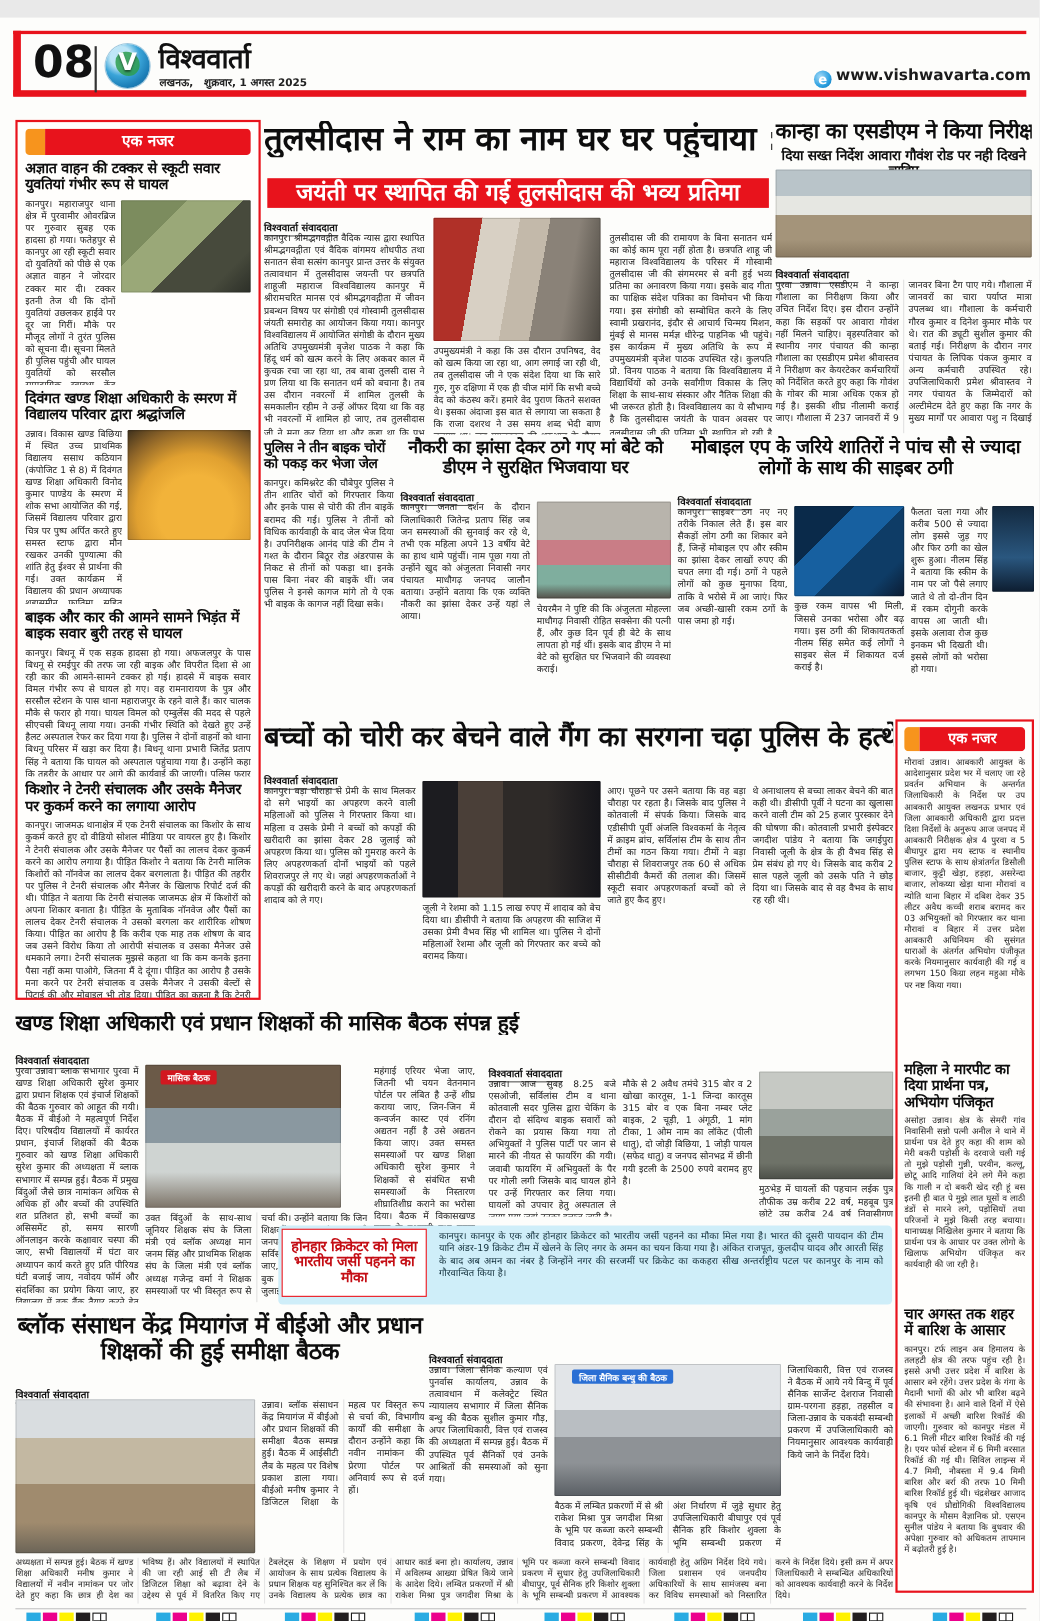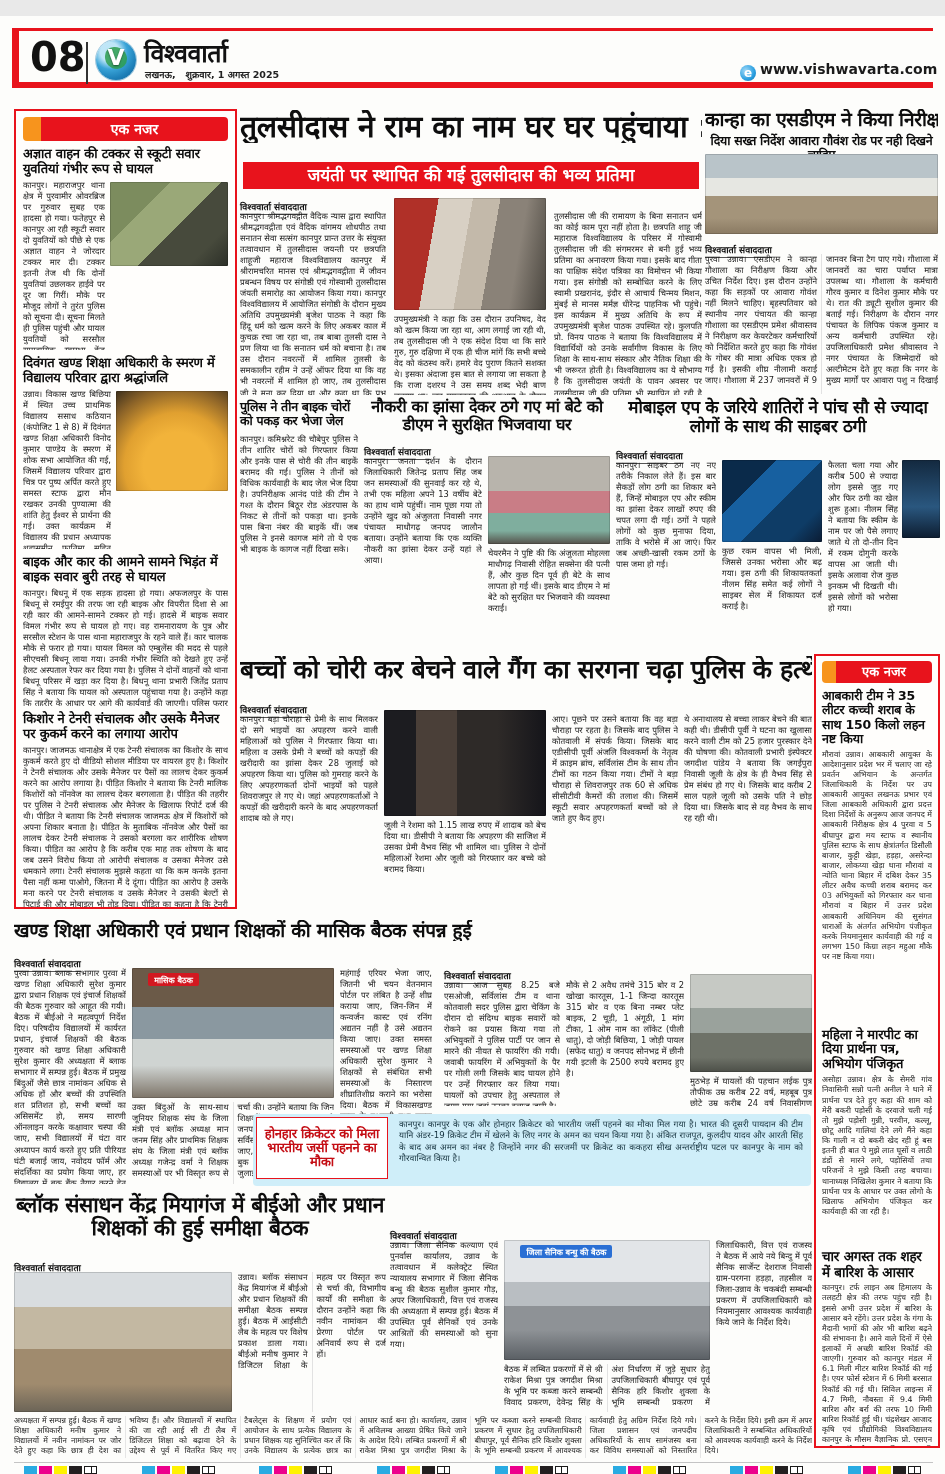--- a/index.html
+++ b/index.html
@@ -83,21 +83,21 @@
     </div>
 
     <div class="brief-hl">बाइक और कार की आमने सामने भिड़ंत में बाइक सवार बुरी तरह से घायल</div>
     <div class="body-txt" style="height:118px;">कानपुर। बिधनू में एक सड़क हादसा हो गया। अफजलपुर के पास बिधनू से रमईपुर की तरफ जा रही बाइक और विपरीत दिशा से आ रही कार की आमने-सामने टक्कर हो गई। हादसे में बाइक सवार विमल गंभीर रूप से घायल हो गए। वह रामनारायण के पुत्र और सरसौल स्टेशन के पास थाना महाराजपुर के रहने वाले हैं। कार चालक मौके से फरार हो गया। घायल विमल को एम्बुलेंस की मदद से पहले सीएचसी बिधनू लाया गया। उनकी गंभीर स्थिति को देखते हुए उन्हें हैलट अस्पताल रेफर कर दिया गया है। पुलिस ने दोनों वाहनों को थाना बिधनू परिसर में खड़ा कर दिया है। बिधनू थाना प्रभारी जितेंद्र प्रताप सिंह ने बताया कि घायल को अस्पताल पहुंचाया गया है। उन्होंने कहा कि तहरीर के आधार पर आगे की कार्यवाई की जाएगी। पुलिस फरार कार चालक की तलाश कर रही है।</div>
 
     <div class="brief-hl">किशोर ने टेनरी संचालक और उसके मैनेजर पर कुकर्म करने का लगाया आरोप</div>
     <div class="body-txt" style="height:196px;">कानपुर। जाजमऊ थानाक्षेत्र में एक टेनरी संचालक का किशोर के साथ कुकर्म करते हुए दो वीडियो सोशल मीडिया पर वायरल हुए है। किशोर ने टेनरी संचालक और उसके मैनेजर पर पैसों का लालच देकर कुकर्म करने का आरोप लगाया है। पीड़ित किशोर ने बताया कि टेनरी मालिक किशोरों को नॉनवेज का लालच देकर बरगलाता है। पीड़ित की तहरीर पर पुलिस ने टेनरी संचालक और मैनेजर के खिलाफ रिपोर्ट दर्ज की थी। पीड़ित ने बताया कि टेनरी संचालक जाजमऊ क्षेत्र में किशोरों को अपना शिकार बनाता है। पीड़ित के मुताबिक नॉनवेज और पैसों का लालच देकर टेनरी संचालक ने उसको बरगला कर शारीरिक शोषण किया। पीड़ित का आरोप है कि करीब एक माह तक शोषण के बाद जब उसने विरोध किया तो आरोपी संचालक व उसका मैनेजर उसे धमकाने लगा। टेनरी संचालक मुझसे कहता था कि कम कनके इतना पैसा नहीं कमा पाओगे, जितना मैं दे दूंगा। पीड़ित का आरोप है उसके मना करने पर टेनरी संचालक व उसके मैनेजर ने उसकी बेल्टों से पिटाई की और मोबाइल भी तोड़ दिया। पीड़ित का कहना है कि टेनरी मालिक और उसके मैनेजर ने शिकायत करने पर जान से मारने की धमकी भी दी। जाजमऊ इंस्पेक्टर जितेंद्र प्रताप सिंह ने बताया कि वायरल वीडियो संज्ञान में आए हैं, वीडियो पुराने बताए जा रहे हैं। पीड़ित किशोर की शिकायत पर टेनरी संचालक असलम नेता और उसके मैनेजर के खिलाफ एफआईआर दर्ज कर ली गई है।</div>
   </div>
 
   <div class="abs hl nowrap center" style="left:240px;top:94px;width:462px;font-size:30px;">तुलसीदास ने राम का नाम घर घर पहुंचाया :  ब्रजेश</div>
-  <div class="abs banner-red" style="left:243px;top:146px;width:456px;height:27px;font-size:17px;line-height:27px;">जयंती पर स्थापित की गई तुलसीदास की भव्य प्रतिमा</div>
+  <div class="abs banner-red" style="left:243px;top:146px;width:456px;height:27px;font-size:21px;line-height:27px;">जयंती पर स्थापित की गई तुलसीदास की भव्य प्रतिमा</div>
   <div class="abs" style="left:240px;top:179px;"><span class="byline">विश्ववार्ता संवाददाता</span></div>
   <div class="abs body-txt" style="left:240px;top:195px;width:146px;height:184px;">कानपुर। श्रीमद्भगवद्गीत वैदिक न्यास द्वारा स्थापित श्रीमद्भगवद्गीता एवं वैदिक वांगमय शोधपीठ तथा सनातन सेवा सत्संग कानपुर प्रान्त उत्तर के संयुक्त तत्वावधान में तुलसीदास जयन्ती पर छत्रपति शाहूजी महाराज विश्वविद्यालय कानपुर में श्रीरामचरित मानस एवं श्रीमद्भगवद्गीता में जीवन प्रबन्धन विषय पर संगोष्ठी एवं गोस्वामी तुलसीदास जंयती समारोह का आयोजन किया गया। कानपुर विश्वविद्यालय में आयोजित संगोष्ठी के दौरान मुख्य अतिथि उपमुख्यमंत्री बृजेश पाठक ने कहा कि हिंदू धर्म को खत्म करने के लिए अकबर काल में कुचक्र रचा जा रहा था, तब बाबा तुलसी दास ने प्रण लिया था कि सनातन धर्म को बचाना है। तब उस दौरान नवरत्नों में शामिल तुलसी के समकालीन रहीम ने उन्हें ऑफर दिया था कि वह भी नवरत्नों में शामिल हो जाए, तब तुलसीदास जी ने मना कर दिया था और कहा था कि प्रभु राम ही हमारे राजा है।</div>
   <div class="abs photo" style="left:394px;top:182px;width:152px;height:112px;background:linear-gradient(100deg,#b03028 0 26%,#d8d0c4 26% 46%,#c3b9aa 46% 62%,#8a8278 62% 78%,#4a463f);"></div>
   <div class="abs body-txt" style="left:394px;top:298px;width:152px;height:81px;">उपमुख्यमंत्री ने कहा कि उस दौरान उपनिषद, वेद को खत्म किया जा रहा था, आग लगाई जा रही थी, तब तुलसीदास जी ने एक संदेश दिया था कि सारे गुरु, गुरु दक्षिणा में एक ही चीज मांगें कि सभी बच्चे वेद को कंठस्थ करें। हमारे वेद पुराण कितने सशक्त थे। इसका अंदाजा इस बात से लगाया जा सकता है कि राजा दशरथ ने उस समय शब्द भेदी बाण चलाया था। जब मुगलकाल की शुरुआत के दौरान हिंदुओं पर अत्याचार किया जा रहा था, तब तुलसीदास ने राम का नाम घर-घर पहुंचाने के लिए रामचरितमानस लिखी थी। आज</div>
   <div class="abs body-txt" style="left:554px;top:195px;width:148px;height:184px;">तुलसीदास जी की रामायण के बिना सनातन धर्म का कोई काम पूरा नहीं होता है। छत्रपति शाहू जी महाराज विश्वविद्यालय के परिसर में गोस्वामी तुलसीदास जी की संगमरमर से बनी हुई भव्य प्रतिमा का अनावरण किया गया। इसके बाद गीता का पाक्षिक संदेश पत्रिका का विमोचन भी किया गया। इस संगोष्ठी को सम्बोधित करने के लिए स्वामी प्रखरानंद, इंदौर से आचार्य चिन्मय मिशन, मुंबई से मानस मर्मज्ञ धीरेन्द्र पाहनिक भी पहुंचे। इस कार्यक्रम में मुख्य अतिथि के रूप में उपमुख्यमंत्री बृजेश पाठक उपस्थित रहे। कुलपति प्रो. विनय पाठक ने बताया कि विश्वविद्यालय में विद्यार्थियों को उनके सर्वांगीण विकास के लिए शिक्षा के साथ-साथ संस्कार और नैतिक शिक्षा की भी जरूरत होती है। विश्वविद्यालय का ये सौभाग्य है कि तुलसीदास जयंती के पावन अवसर पर तुलसीदास जी की प्रतिमा भी स्थापित हो रही है और संतों का आगमन भी हो रहा है। सरकार के प्रतिनिधि के रूप में उप मुख्यमंत्री बृजेश पाठक भी उपस्थित हैं।</div>
 
   <div class="abs hl nowrap center" style="left:705px;top:93px;width:233px;font-size:19px;">कान्हा का एसडीएम ने किया निरीक्षण</div>
   <div class="abs hl center" style="left:705px;top:118px;width:233px;font-size:12.5px;">दिया सख्त निर्देश आवारा गौवंश रोड पर नही दिखने चाहिए</div>
   <div class="abs photo" style="left:705px;top:138px;width:233px;height:80px;background:linear-gradient(180deg,#b9c4c9 0 30%,#e6e7e2 30% 52%,#a4947a 52% 80%,#8a7a62);"></div>
   <div class="abs" style="left:705px;top:222px;"><span class="byline">विश्ववार्ता संवाददाता</span></div>
@@ -128,32 +128,31 @@
   <div class="abs photo" style="left:384px;top:694px;width:162px;height:106px;background:linear-gradient(90deg,#1c1c20 0 20%,#4a3f38 20% 45%,#2e2a28 45% 70%,#15151a);"></div>
   <div class="abs body-txt" style="left:384px;top:804px;width:162px;height:58px;">जूली ने रेशमा को 1.15 लाख रुपए में शादाब को बेच दिया था। डीसीपी ने बताया कि अपहरण की साजिश में उसका प्रेमी वैभव सिंह भी शामिल था। पुलिस ने दोनों महिलाओं रेशमा और जूली को गिरफ्तार कर बच्चे को बरामद किया।</div>
   <div class="abs body-txt" style="left:552px;top:698px;width:126px;height:164px;">आए। पूछने पर उसने बताया कि वह बड़ा चौराहा पर रहता है। जिसके बाद पुलिस ने कोतवाली में संपर्क किया। जिसके बाद एडीसीपी पूर्वी अंजलि विश्वकर्मा के नेतृत्व में क्राइम ब्रांच, सर्विलांस टीम के साथ तीन टीमों का गठन किया गया। टीमों ने बड़ा चौराहा से शिवराजपुर तक 60 से अधिक सीसीटीवी कैमरों की तलाश की। जिसमें स्कूटी सवार अपहरणकर्ता बच्चों को ले जाते हुए कैद हुए।</div>
   <div class="abs body-txt" style="left:684px;top:698px;width:128px;height:164px;">थे अनाथालय से बच्चा लाकर बेचने की बात कही थी। डीसीपी पूर्वी ने घटना का खुलासा करने वाली टीम को 25 हजार पुरस्कार देने की घोषणा की। कोतवाली प्रभारी इंस्पेक्टर जगदीश पांडेय ने बताया कि जगईपुरा निवासी जूली के क्षेत्र के ही वैभव सिंह से प्रेम संबंध हो गए थे। जिसके बाद करीब 2 साल पहले जूली को उसके पति ने छोड़ दिया था। जिसके बाद से वह वैभव के साथ रह रही थी।</div>
 
   <div class="abs brief-box" style="left:814px;top:638px;width:126px;height:794px;padding:5px 6px;">
     <div class="brief-title" style="height:22px;">
       <div class="sq" style="width:14px;"></div>
       <div class="bar" style="font-size:13px;line-height:22px;">एक नजर</div>
     </div>
-    <div class="brief-hl" style="font-size:12.5px;">आबकारी टीम ने 35 लीटर कच्ची शराब के साथ 150 किलो लहन नष्ट किया</div>
     <div class="body-txt small-txt" style="height:272px;">मौरावां उन्नाव। आबकारी आयुक्त के आदेशानुसार प्रदेश भर में चलाए जा रहे प्रवर्तन अभियान के अन्तर्गत जिलाधिकारी के निर्देश पर उप आबकारी आयुक्त लखनऊ प्रभार एवं जिला आबकारी अधिकारी द्वारा प्रदत्त दिशा निर्देशों के अनुरूप आज जनपद में आबकारी निरीक्षक क्षेत्र 4 पुरवा व 5 बीघापुर द्वारा मय स्टाफ व स्थानीय पुलिस स्टाफ के साथ क्षेत्रांतर्गत डिसौली बाजार, कुट्टी खेड़ा, हड़हा, असरेन्दा बाजार, लोकय्या खेड़ा थाना मौरावां व न्योति थाना बिहार में दबिश देकर 35 लीटर अवैध कच्ची शराब बरामद कर 03 अभियुक्तों को गिरफ्तार कर थाना मौरावां व बिहार में उत्तर प्रदेश आबकारी अधिनियम की सुसंगत धाराओं के अंतर्गत अभियोग पंजीकृत करके नियमानुसार कार्यवाही की गई व लगभग 150 किग्रा लहन महुआ मौके पर नष्ट किया गया।</div>
     <div class="brief-hl" style="font-size:13px;">महिला ने मारपीट का दिया प्रार्थना पत्र, अभियोग पंजिकृत</div>
     <div class="body-txt small-txt" style="height:168px;">असोहा उन्नाव। क्षेत्र के सेमरी गांव निवासिनी सन्नो पत्नी अनील ने थाने में प्रार्थना पत्र देते हुए कहा की शाम को मेरी बकरी पड़ोसी के दरवाजे चली गई तो मुझे पड़ोसी गुन्नी, परवीन, कल्लू, छोटू आदि गालियां देने लगे मैंने कहा कि गाली न दो बकरी खेद रही हूं बस इतनी ही बात पे मुझे लात घूसों व लाठी डंडों से मारने लगे, पड़ोसियों तथा परिजनों ने मुझे किसी तरह बचाया। थानाध्यक्ष निखिलेश कुमार ने बताया कि प्रार्थना पत्र के आधार पर उक्त लोगो के खिलाफ अभियोग पंजिकृत कर कार्यवाही की जा रही है।</div>
     <div class="brief-hl" style="font-size:13.5px;">चार अगस्त तक शहर में बारिश के आसार</div>
     <div class="body-txt small-txt" style="height:216px;">कानपुर। टर्फ लाइन अब हिमालय के तलहटी क्षेत्र की तरफ पहुंच रही है। इससे अभी उत्तर प्रदेश में बारिश के आसार बने रहेंगे। उत्तर प्रदेश के गंगा के मैदानी भागों की ओर भी बारिश बढ़ने की संभावना है। आने वाले दिनों में ऐसे इलाकों में अच्छी बारिश रिकॉर्ड की जाएगी। गुरुवार को कानपुर मंडल में 6.1 मिली मीटर बारिश रिकॉर्ड की गई है। एयर फोर्स स्टेशन में 6 मिमी बरसात रिकॉर्ड की गई थी। सिविल लाइन्स में 4.7 मिमी, नौबस्ता में 9.4 मिमी बारिश और बर्रा की तरफ 10 मिमी बारिश रिकॉर्ड हुई थी। चंद्रशेखर आजाद कृषि एवं प्रौद्योगिकी विश्वविद्यालय कानपुर के मौसम वैज्ञानिक प्रो. एसएन सुनील पांडेय ने बताया कि बुधवार की अपेक्षा गुरुवार को अधिकतम तापमान में बढ़ोतरी हुई है।</div>
   </div>
 
   <div class="abs hl nowrap" style="left:14px;top:904px;width:472px;font-size:19px;">खण्ड शिक्षा अधिकारी एवं प्रधान शिक्षकों की मासिक बैठक संपन्न हुई</div>
   <div class="abs" style="left:14px;top:936px;"><span class="byline">विश्ववार्ता संवाददाता</span></div>
   <div class="abs body-txt" style="left:14px;top:952px;width:112px;height:216px;">पुरवा उन्नाव। ब्लाक सभागार पुरवा में खण्ड शिक्षा अधिकारी सुरेश कुमार द्वारा प्रधान शिक्षक एवं इंचार्ज शिक्षकों की बैठक गुरुवार को आहूत की गयी। बैठक में बीईओ ने महत्वपूर्ण निर्देश दिए। परिषदीय विद्यालयों में कार्यरत प्रधान, इंचार्ज शिक्षकों की बैठक गुरुवार को खण्ड शिक्षा अधिकारी सुरेश कुमार की अध्यक्षता में ब्लाक सभागार में सम्पन्न हुई। बैठक में प्रमुख बिंदुओं जैसे छात्र नामांकन अधिक से अधिक हों और बच्चों की उपस्थिति शत प्रतिशत हो, सभी बच्चों का असिसमेंट हो, समय सारणी ऑनलाइन करके कक्षावार चस्पा की जाए, सभी विद्यालयों में घंटा वार अध्यापन कार्य करते हुए प्रति पीरियड घंटी बजाई जाय, नवोदय फॉर्म और संदर्शिका का प्रयोग किया जाए, हर विद्यालय में बुक बैंक तैयार करने हेतु बीईओ ने निर्देश दिए।</div>
-  <div class="abs photo" style="left:132px;top:952px;width:202px;height:130px;background:linear-gradient(180deg,#6b5a48 0 30%,#8a98a0 30% 55%,#cfd4d2 55% 75%,#7d7468);">
+  <div class="abs photo" style="left:132px;top:952px;width:178px;height:130px;background:linear-gradient(180deg,#6b5a48 0 30%,#8a98a0 30% 55%,#cfd4d2 55% 75%,#7d7468);">
     <span class="photo-banner">मासिक बैठक</span>
   </div>
   <div class="abs body-txt cols2" style="left:132px;top:1086px;width:202px;height:82px;">उक्त बिंदुओं के साथ-साथ जूनियर शिक्षक संघ के जिला मंत्री एवं ब्लॉक अध्यक्ष मान जनम सिंह और प्राथमिक शिक्षक संघ के जिला मंत्री एवं ब्लॉक अध्यक्ष गजेन्द्र वर्मा ने शिक्षक समस्याओं पर भी विस्तृत रूप से चर्चा की। उन्होंने बताया कि जिन शिक्षकों का स्थानांतरण दूसरे जनपद में हो गया है, उनकी सर्विस बुक कंस्लीट कर भिजवाई जाए, ब्लॉक स्तर पर रखी सर्विस बुक को अद्यतन कराया जाए, जुलाई माह में छूटी हुई वेतन वृद्धि को अगस्त माह में लगाया जाए, पोर्टल पर ई.एल. और मेडिकल अपडेट नहीं है उन्हें निस्तारित कराया जाए।</div>
   <div class="abs body-txt" style="left:340px;top:952px;width:92px;height:216px;">महंगाई एरियर भेजा जाए, जितनी भी चयन वेतनमान पोर्टल पर लंबित है उन्हें शीघ्र कराया जाए, जिन-जिन में कन्वर्जन कास्ट एवं रनिंग अद्यतन नहीं है उसे अद्यतन किया जाए। उक्त समस्त समस्याओं पर खण्ड शिक्षा अधिकारी सुरेश कुमार ने शिक्षकों से संबंधित सभी समस्याओं के निस्तारण शीघ्रातिशीघ्र कराने का भरोसा दिया। बैठक में विकासखण्ड पुरवा के एआरपी तथा ममता सिंह, गीता गौतम, उमा गौतम, अभिषेक, शशि राज सिंह, नरेश उत्तम, सहित लगभग 150 प्रधान शिक्षक, इंचार्ज शिक्षक मौजूद रहे।</div>
 
   <div class="abs" style="left:444px;top:948px;"><span class="byline">विश्ववार्ता संवाददाता</span></div>
   <div class="abs body-txt" style="left:444px;top:964px;width:116px;height:126px;">उन्नाव। आज सुबह 8.25 बजे एसओजी, सर्विलांस टीम व थाना कोतवाली सदर पुलिस द्वारा चेकिंग के दौरान दो संदिग्ध बाइक सवारों को रोकने का प्रयास किया गया तो अभियुक्तों ने पुलिस पार्टी पर जान से मारने की नीयत से फायरिंग की गयी। जवाबी फायरिंग में अभियुक्तों के पैर पर गोली लगी जिसके बाद घायल होने पर उन्हें गिरफ्तार कर लिया गया। घायलों को उपचार हेतु अस्पताल ले जाया गया जहां उनका इलाज जारी है।</div>
   <div class="abs body-txt" style="left:566px;top:964px;width:118px;height:126px;">मौके से 2 अवैध तमंचे 315 बोर व 2 खोखा कारतूस, 1-1 जिन्दा कारतूस 315 बोर व एक बिना नम्बर प्लेट बाइक, 2 चूड़ी, 1 अंगूठी, 1 मांग टीका, 1 ओम नाम का लॉकेट (पीली धातु), दो जोड़ी बिछिया, 1 जोड़ी पायल (सफेद धातु) व जनपद सोनभद्र में छीनी गयी इटली के 2500 रुपये बरामद हुए है।</div>
   <div class="abs photo" style="left:690px;top:958px;width:122px;height:98px;background:linear-gradient(180deg,#c6c9c4 0 35%,#9aa29c 35% 60%,#6e7268 60% 85%,#4c4f48);"></div>
   <div class="abs body-txt" style="left:690px;top:1060px;width:122px;height:30px;">मुठभेड़ में घायलों की पहचान लईक पुत्र तौफीक उम्र करीब 22 वर्ष, महबूब पुत्र छोटे उम्र करीब 24 वर्ष निवासीगण गुल्लर भोज गंदा नाला थाना गदरपुर जनपद उधम सिंह नगर उत्तराखण्ड के रूप में हुई है। अभियुक्त 20 जुलाई को जनपद सोनभद्र में छीना झपटी करके एक महिला के पर्स से जेवरात व 2500 रुपये ले लिये थे। जिसके सन्दर्भ में थाना कोतवाली सदर में मुकदमा 599/25 धारा 318(4) बीएनएस बनाम अज्ञात पंजीकृत किया गया था तथा अभियुक्तों की गिरफ्तारी के प्रयास किये जा रहे थे। मुठभेड़ में गिरफ्तार अभियुक्तों की गिरफ्तारी व बरामदगी के आधार पर आवश्यक कार्यवाही की जा रही है।</div>

